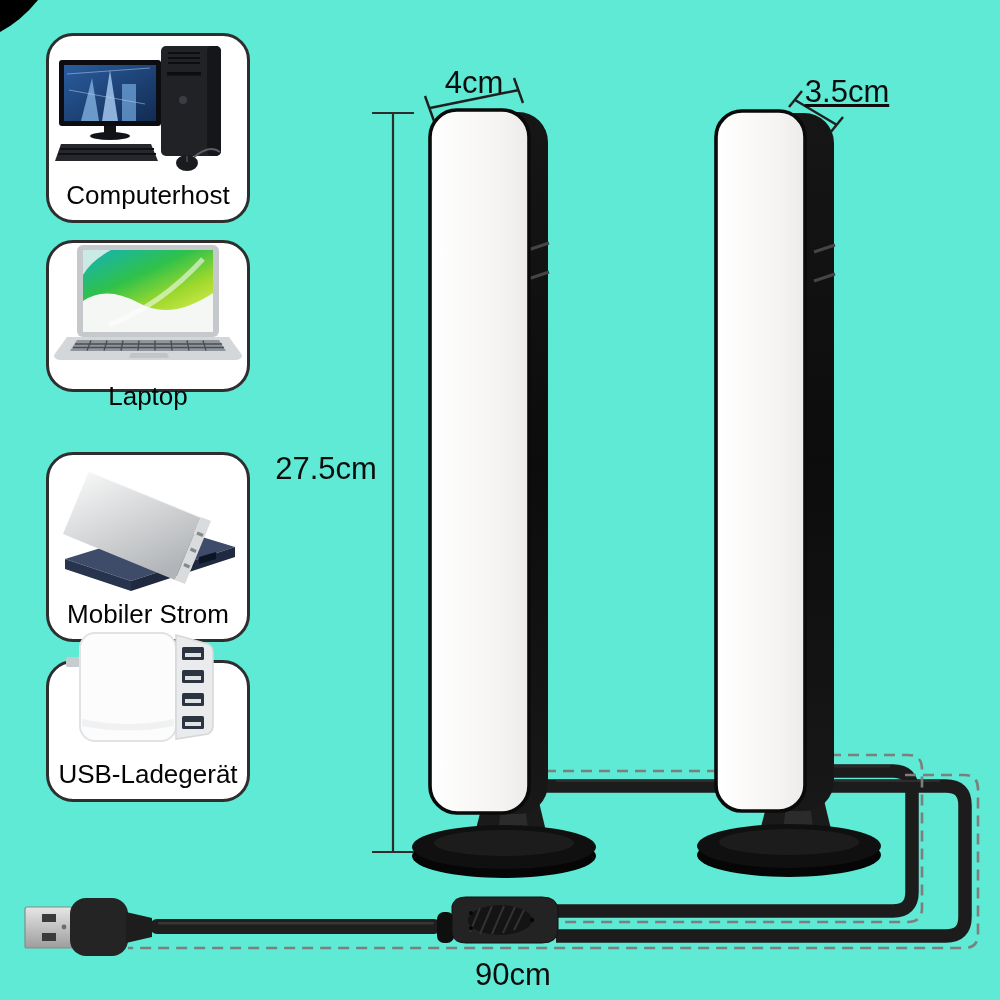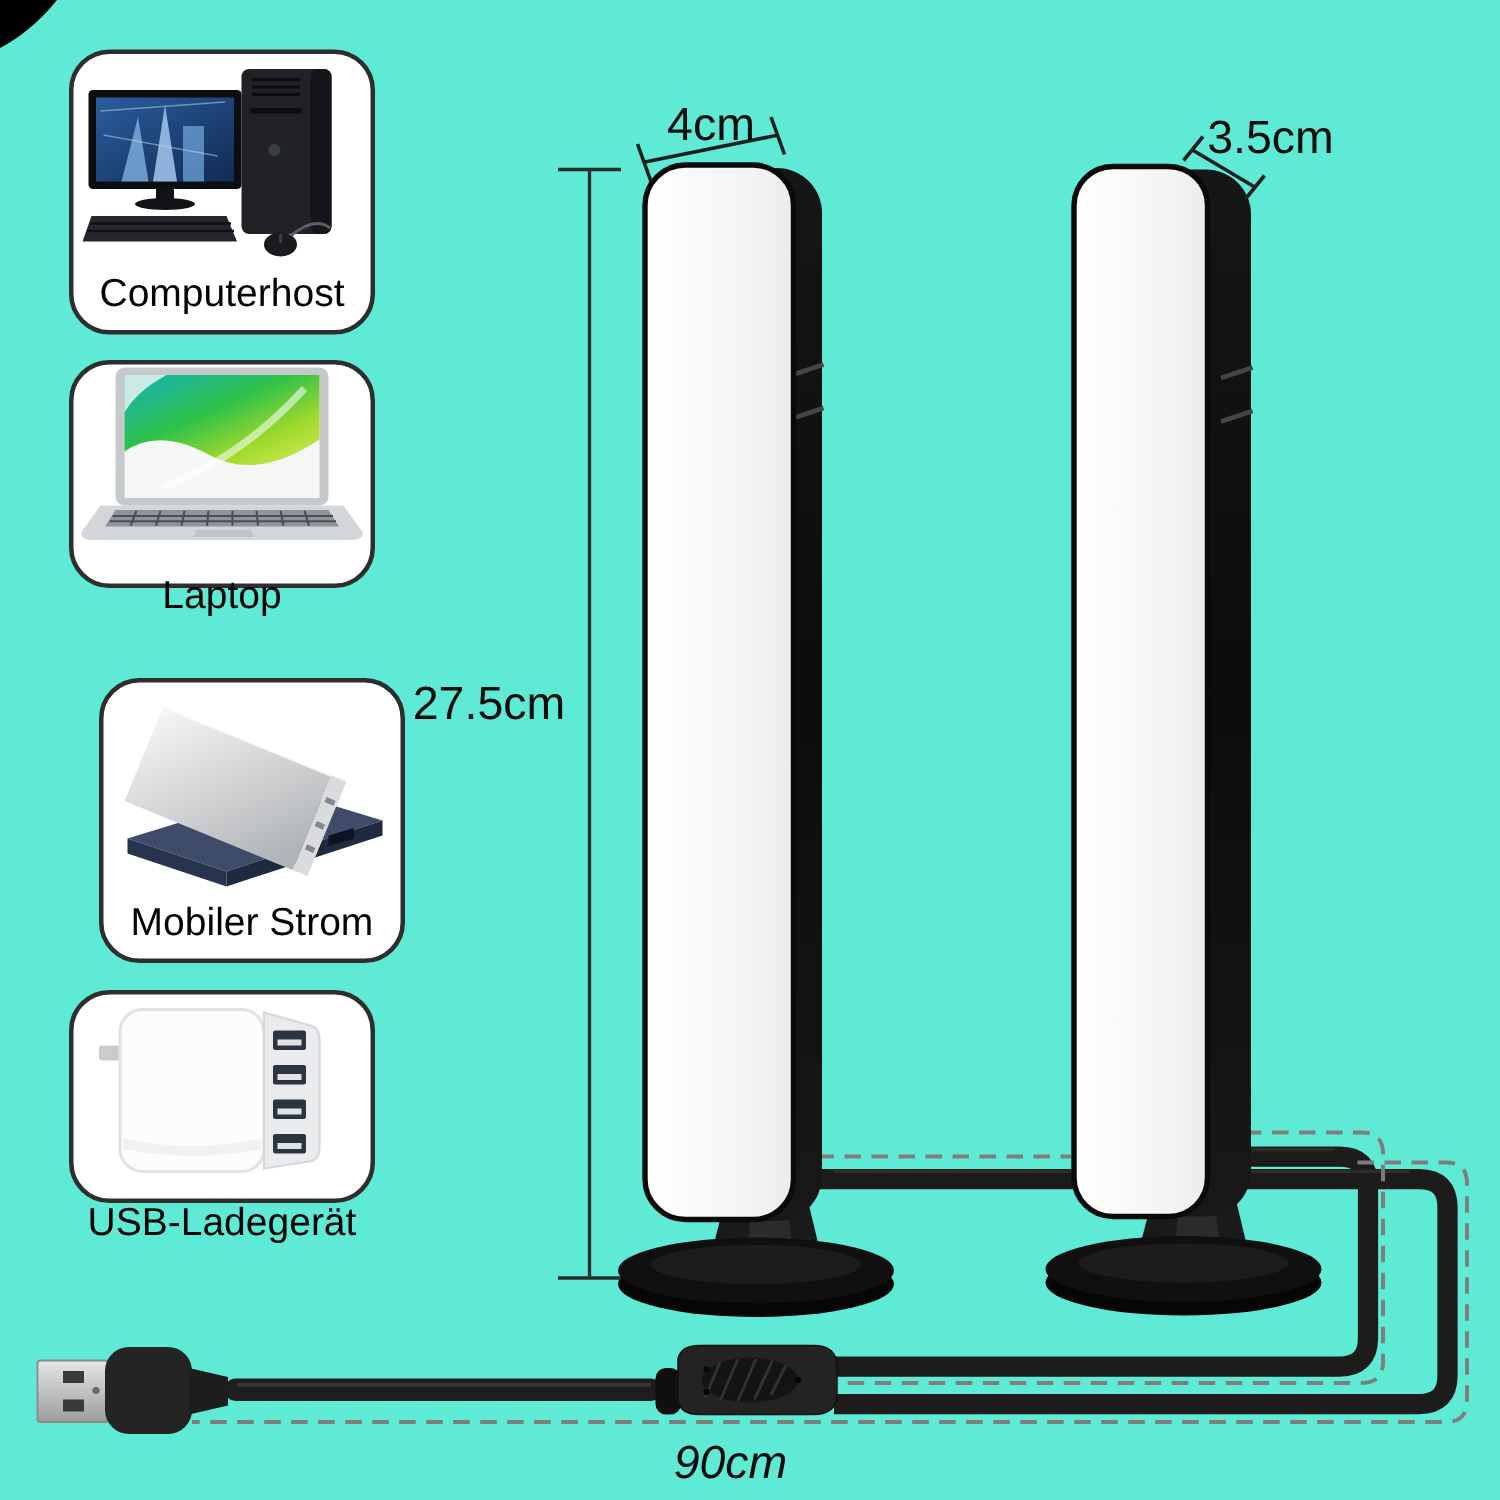--- a/index.html
+++ b/index.html
@@ -118,23 +118,23 @@
       </g>
       <g stroke="#1f1f1f" stroke-width="2.4">
         <line x1="795" y1="100" x2="837" y2="125"></line>
         <line x1="789" y1="107" x2="802" y2="91"></line>
         <line x1="830" y1="133" x2="843" y2="117"></line>
       </g>
     </g>
   </svg>
 
   <div class="dim-label" style="left:474px;top:83px;">4cm</div>
-  <div class="dim-label" style="left:847px;top:92px;">3.5cm</div>
+  <div class="dim-label" style="left:847px;top:92px;text-decoration:underline;">3.5cm</div>
   <div class="dim-label" style="left:326px;top:469px;">27.5cm</div>
-  <div class="dim-label" style="left:487px;top:975px;font-style:italic;">90cm</div>
+  <div class="dim-label" style="left:513px;top:975px;">90cm</div>
 
   <div class="compat-box" style="top:33px;height:190px;justify-content:center;">
     <div class="compat-art">
       <svg width="186" height="134" viewBox="0 0 186 134">
         <defs>
           <linearGradient id="pcScreen" x1="0" y1="0" x2="1" y2="1">
             <stop offset="0" stop-color="#2a5d9f"></stop>
             <stop offset="1" stop-color="#122b52"></stop>
           </linearGradient>
         </defs>
@@ -180,21 +180,21 @@
         <path d="M 16 94 L 178 94 L 191 112 Q 191 117 184 117 L 10 117 Q 3 117 3 112 Z" fill="#d4d7da"></path>
         <path d="M 26 97 L 168 97 L 175 108 L 19 108 Z" fill="#8f959b"></path>
         <path d="M 24 101 H 171 M 22 104.5 H 173" stroke="#4a4f55" stroke-width="1.4"></path>
         <path d="M 40 97.5 L 36 107.5 M 56 97.5 L 53 107.5 M 72 97.5 L 70 107.5 M 88 97.5 L 87 107.5 M 104 97.5 L 104 107.5 M 120 97.5 L 121 107.5 M 136 97.5 L 138 107.5 M 152 97.5 L 155 107.5" stroke="#4a4f55" stroke-width="1.4"></path>
         <path d="M 80 110 L 116 110 L 118 115 L 78 115 Z" fill="#c2c5c8"></path>
       </svg>
     </div>
     <div class="compat-label">Laptop</div>
   </div>
 
-  <div class="compat-box" style="top:452px;height:190px;margin-left:20px;">
+  <div class="compat-box" style="top:452px;height:190px;">
     <div class="compat-art">
       <svg width="194" height="134" viewBox="0 0 194 134">
         <defs>
           <linearGradient id="pbSilver" x1="0" y1="0" x2="0.6" y2="1">
             <stop offset="0" stop-color="#fcfcfc"></stop>
             <stop offset="1" stop-color="#b2b5b8"></stop>
           </linearGradient>
         </defs>
         <polygon points="14,96 118,64 184,84 80,118" fill="#3e4c6a"></polygon>
         <polygon points="14,96 80,118 80,128 14,106" fill="#28334e"></polygon>
@@ -203,21 +203,21 @@
         <polygon points="126,101 143,96 143,103 126,108" fill="#0d1524"></polygon>
         <polygon points="38,8 150,54 124,117 12,71" fill="url(#pbSilver)"></polygon>
         <polygon points="150,54 160,58 134,121 124,117" fill="#d9dbdd"></polygon>
         <path d="M 146 70 L 152 72.5 M 139.5 86 L 145 88.5 M 133 101.5 L 138.5 104" stroke="#85888c" stroke-width="3.5"></path>
         <path d="M 38 8 L 150 54" stroke="#ffffff" stroke-width="2" opacity="0.8"></path>
       </svg>
     </div>
     <div class="compat-label">Mobiler Strom</div>
   </div>
 
-  <div class="compat-box" style="top:660px;height:142px;">
+  <div class="compat-box" style="top:660px;height:142px;justify-content:flex-end;">
     <div class="compat-art">
       <svg width="180" height="134" viewBox="0 0 180 134">
         <rect x="8" y="34" width="16" height="10" rx="2" fill="#c9ccce"></rect>
         <rect x="22" y="10" width="96" height="108" rx="15" fill="#fcfcfc" stroke="#e0e2e3" stroke-width="2"></rect>
         <path d="M 24 96 Q 70 106 116 96 L 116 103 Q 70 112 24 103 Z" fill="#f0f1f2"></path>
         <path d="M 118 12 L 150 21 Q 155 23 155 30 L 155 102 Q 155 109 150 111 L 118 116 Z" fill="#e9ebec" stroke="#d5d7d8" stroke-width="1.5"></path>
         <g>
           <rect x="124" y="24" width="22" height="13" rx="1.5" fill="#2b3440"></rect>
           <rect x="127" y="30" width="16" height="4" fill="#dfe3e6"></rect>
           <rect x="124" y="47" width="22" height="13" rx="1.5" fill="#2b3440"></rect>

